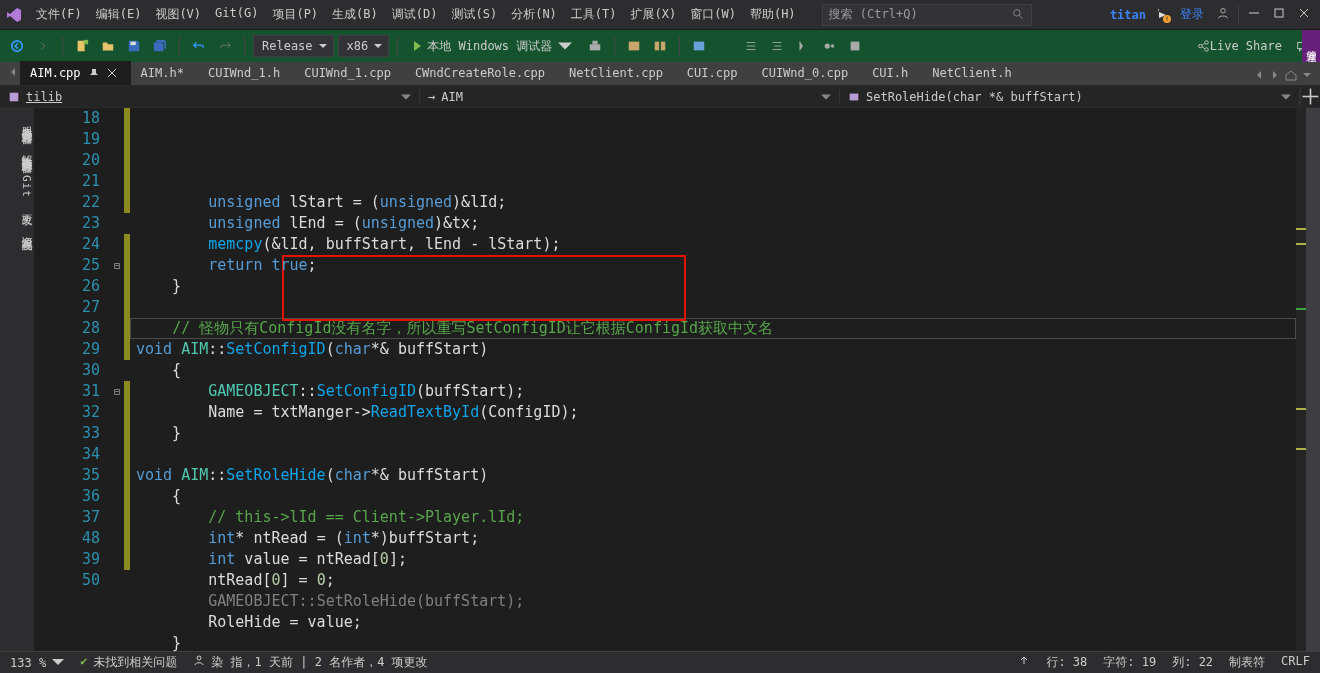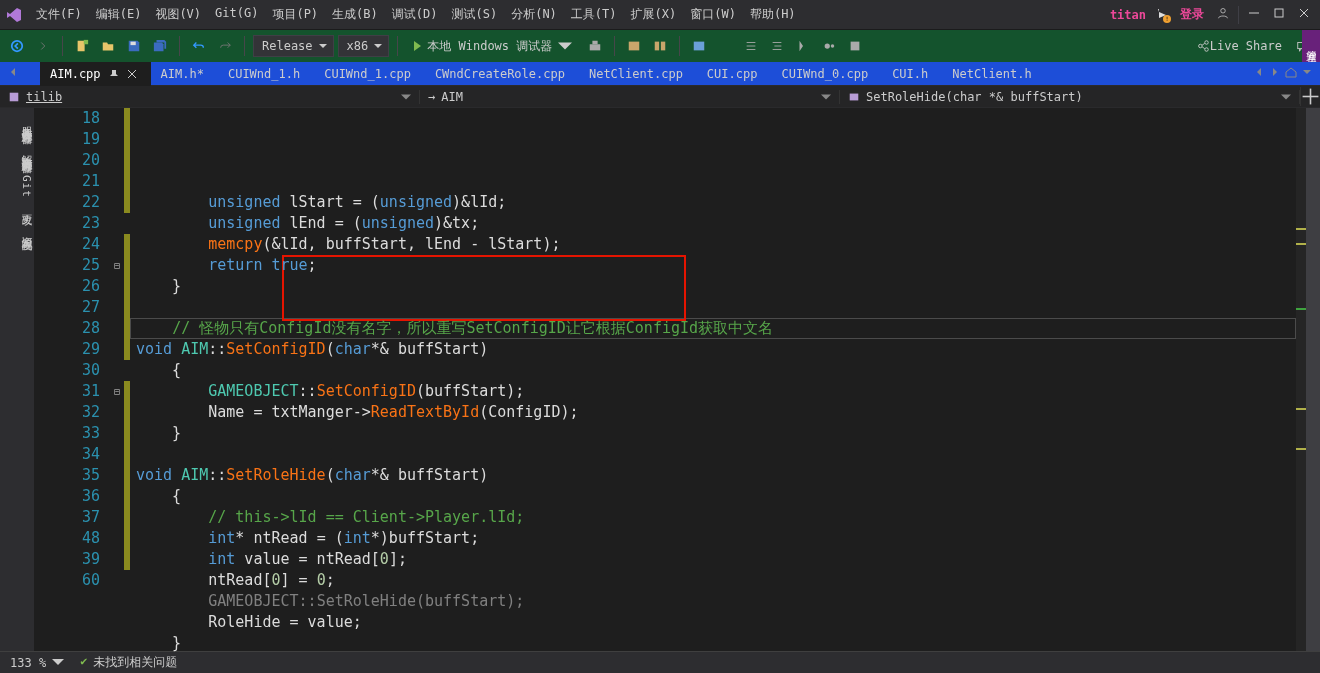--- a/index.html
+++ b/index.html
@@ -5,41 +5,41 @@
   * { margin:0; padding:0; box-sizing:border-box; font-family:"Segoe UI","Microsoft YaHei",Consolas,monospace; }
   body { background:#2d2d30; color:#ccc; font-size:12px; width:1320px; height:673px; overflow:hidden; display:flex; flex-direction:column; }
 
   .titlebar { height:30px; background:#2d2d30; display:flex; align-items:center; padding:0 6px; border-bottom:1px solid #1b1b1c; }
   .vs-logo { width:16px; height:16px; margin-right:8px; display:inline-flex; }
   .menubar { display:flex; gap:2px; }
   .menubar span { padding:4px 6px; cursor:default; }
   .search-box { margin-left:20px; width:210px; height:22px; background:#333337; border:1px solid #3f3f46; display:flex; align-items:center; padding:0 6px; color:#999; }
   .search-box .txt { flex:1; }
   .search-box svg { width:13px; height:13px; }
-  .rightctl { margin-left:auto; display:flex; align-items:center; gap:5px; color:#ec4899; }
-  .rightctl .btn { padding:2px 4px;font-weight:bold; }
+  .rightctl { margin-left:auto; display:flex; align-items:center; gap:5px; color:#3b82f6; }
+  .rightctl .btn { padding:2px 4px; }
   .rightctl svg { width:12px; height:12px; }
   .flag-warn { width:16px;height:16px; display:inline-flex; }
   .flag-warn svg{ width:16px;height:16px;}
   .sep-v { width:1px; height:18px; background:#3f3f46; }
 
   .toolbar { height:32px; background:#14532d; display:flex; align-items:center; padding:0 6px; gap:4px; }
   .tbtn { height:22px; min-width:22px; display:flex; align-items:center; justify-content:center; padding:0 4px; }
   .tbtn svg { width:14px; height:14px; }
   .combo { height:22px; background:#333337; border:1px solid #3f3f46; display:flex; align-items:center; padding:0 6px 0 8px; gap:6px; font-size:12px; }
   .combo svg{ width:8px;height:8px;}
   .playbtn { display:flex; align-items:center; gap:6px; padding:0 8px; }
   .playbtn .tri{ width:0;height:0;border-left:7px solid #7fba4f;border-top:5px solid transparent;border-bottom:5px solid transparent;}
   .tsep{ width:1px;height:20px;background:#46464a;margin:0 4px;}
   .toolright { margin-left:auto; display:flex; align-items:center; gap:10px; color:#ccc;}
   .toolright svg{width:14px;height:14px;}
 
   .adminstrip{ position:absolute; right:0; top:30px; width:18px; height:32px; background:#68217a; color:#fff; writing-mode:vertical-rl; font-size:10px; display:flex; align-items:center; justify-content:center; letter-spacing:2px;}
 
-  .doc-tabs{ height:24px; background:#1d4ed8; display:flex; align-items:center; border-bottom:1px solid #2a2a2c; padding-left:40px; position:relative;}
+  .doc-tabs{ height:24px; background:#404040; display:flex; align-items:flex-end; border-bottom:1px solid #2a2a2c; padding-left:20px; position:relative;}
   .doc-tab{ height:24px; display:flex; align-items:center; padding:0 14px 0 10px; color:#ccc; gap:8px; font-size:12px; }
   .doc-tab.active{ background:#1e1e1e; color:#fff; }
   .doc-tab .pin{width:10px;height:10px;display:inline-flex;}
   .doc-tab .x{width:10px;height:10px;display:inline-flex;}
   .doc-tabs .ltool{position:absolute;left:6px;top:3px;display:flex;gap:2px;}
   .doc-tabs .ltool svg{width:14px;height:14px;}
   .doc-tabs .rtool{margin-left:auto;display:flex;gap:2px;padding-right:6px;}
   .doc-tabs .rtool svg{width:14px;height:14px;}
 
   .navbar{ height:22px; background:#252526; display:flex; align-items:center; border-bottom:1px solid #2a2a2c; font-size:12px; color:#ccc;}
@@ -57,21 +57,21 @@
   .gutterL{width:34px; background:#1e1e1e; border-right:0; }
   .lnums{width:42px; text-align:right; color:#2b91af; padding-right:10px; background:#1e1e1e;}
   .lnums div{height:21px;}
   .fold{width:14px; background:#1e1e1e; color:#a0a0a0; font-size:10px;}
   .fold div{height:21px; display:flex; align-items:center; justify-content:center;}
   .markbar{width:6px; background:#1e1e1e;}
   .markbar div{height:21px;}
   .markbar .y{background:#8a8a1f;}
   .code{flex:1; background:#1e1e1e; color:#dcdcdc; position:relative; white-space:pre; }
   .code .ln{height:21px; padding-left:6px; position:relative;}
-  .kw{color:#569cd6;}.cls{color:#4ec9b0;}.fn{color:#f97316;}.num{color:#b5cea8;}.cm{color:#57a64a;}.op{color:#dcdcdc;}
+  .kw{color:#569cd6;}.cls{color:#4ec9b0;}.fn{color:#0ea5e9;}.num{color:#b5cea8;}.cm{color:#57a64a;}.op{color:#dcdcdc;}
   .pale{color:#808080;}
   .brace{color:#dcdcdc;}
   .rectsel{position:absolute; border:2px solid #e51400; left:152px; top:147px; width:404px; height:66px; pointer-events:none;}
   .cursorline{position:absolute; left:0; right:0; height:21px; top:210px; border:1px solid #4b4b4b; box-sizing:border-box; pointer-events:none;}
   .scroll-v{width:14px; background:#3e3e42;}
   .ovmap{width:10px;background:#252525;position:relative;}
   .ovmap .m{position:absolute;left:0;right:0;height:2px;}
   .ovmap .yel{background:#b1b14a;}
   .ovmap .grn{background:#3fa33f;}
 
@@ -98,20 +98,27 @@
       <span>项目(P)</span>
       <span>生成(B)</span>
       <span>调试(D)</span>
       <span>测试(S)</span>
       <span>分析(N)</span>
       <span>工具(T)</span>
       <span>扩展(X)</span>
       <span>窗口(W)</span>
       <span>帮助(H)</span>
     </div>
+  <div class="search-box">
+    <span class="txt">搜索 (Ctrl+Q)</span>
+    <svg viewBox="0 0 16 16" fill="none" stroke="#999">
+        <circle cx="6" cy="6" r="4"></circle>
+        <line x1="9" y1="9" x2="13" y2="13"></line>
+      </svg>
+  </div>
   <div class="rightctl">
     <span class="btn" style="font-weight:600">titan</span>
     <span class="flag-warn">
       <svg viewBox="0 0 16 16">
           <path d="M3 2 h1 v9 l7-3 -7-3" fill="#ddd"></path>
           <circle cx="12" cy="12" r="4" fill="#f0a030"></circle>
           <text x="12" y="14" font-size="6" text-anchor="middle" fill="#000">!</text>
         </svg>
     </span>
     <span class="btn">登录</span>
@@ -406,21 +413,21 @@
         <div>30</div>
         <div>31</div>
         <div>32</div>
         <div>33</div>
         <div>34</div>
         <div>35</div>
         <div>36</div>
         <div>37</div>
         <div>48</div>
         <div>39</div>
-        <div>60</div>
+        <div>50</div>
       </div>
     <div class="fold" id="fold">
         <div></div>
         <div></div>
         <div></div>
         <div></div>
         <div></div>
         <div></div>
         <div></div>
         <div>⊟</div>
@@ -484,13 +491,32 @@
   <span class="grp">
       <span>133 %</span>
       <svg viewBox="0 0 8 8" fill="#ccc">
         <path d="M0 2l4 4 4-4z"></path>
       </svg>
     </span>
   <span class="grp">
       <span class="tick">✔</span>
       <span>未找到相关问题</span>
     </span>
+  <span class="grp">
+      <svg viewBox="0 0 12 12" fill="none" stroke="#ccc">
+        <circle cx="6" cy="4" r="2"></circle>
+        <path d="M2 11c0-3 8-3 8 0"></path>
+      </svg>
+      <span>染 指，1 天前 | 2 名作者，4 项更改</span>
+    </span>
+  <div class="right">
+    <span class="grp">
+        <svg viewBox="0 0 12 12" fill="none" stroke="#ccc">
+          <path d="M6 10V3M3 6l3-3 3 3"></path>
+        </svg>
+      </span>
+    <span>行: 38</span>
+    <span>字符: 19</span>
+    <span>列: 22</span>
+    <span>制表符</span>
+    <span>CRLF</span>
+  </div>
 </div>
 
 </body></html>

